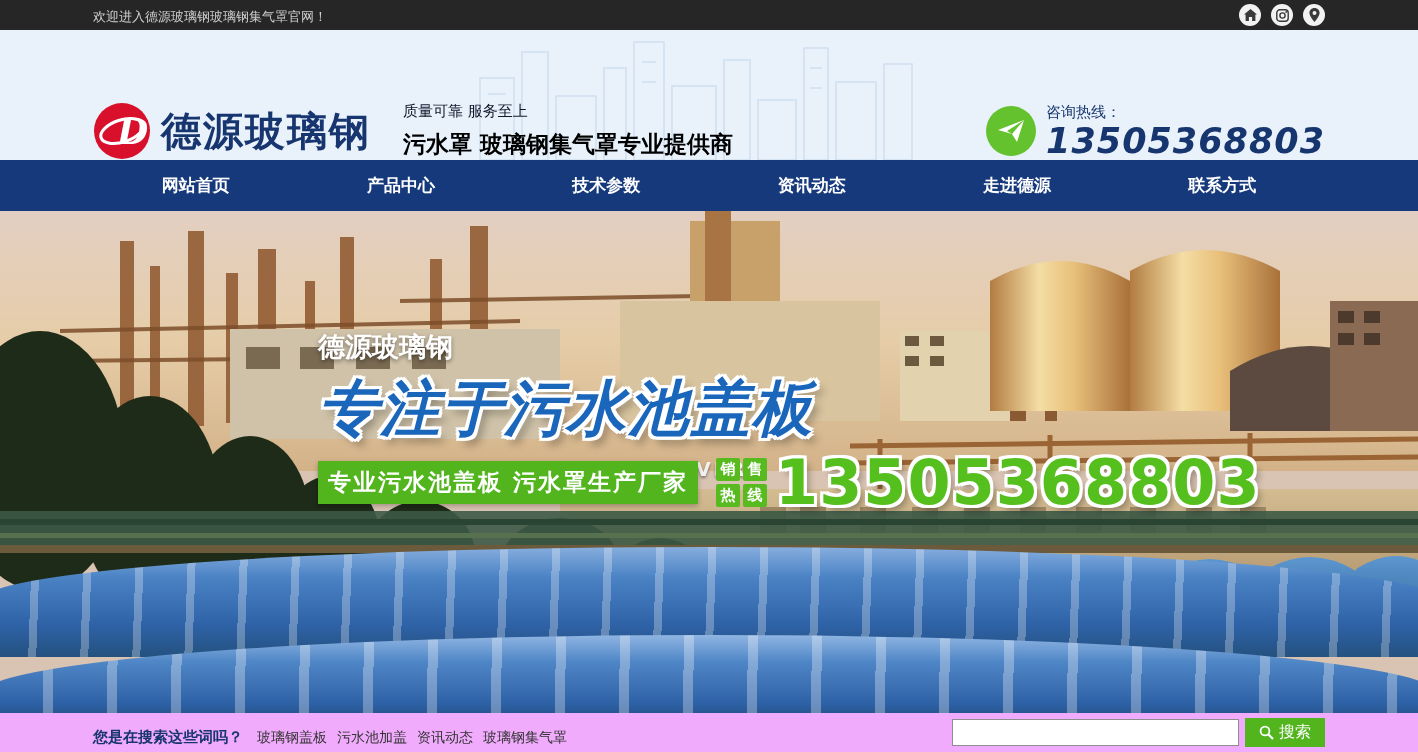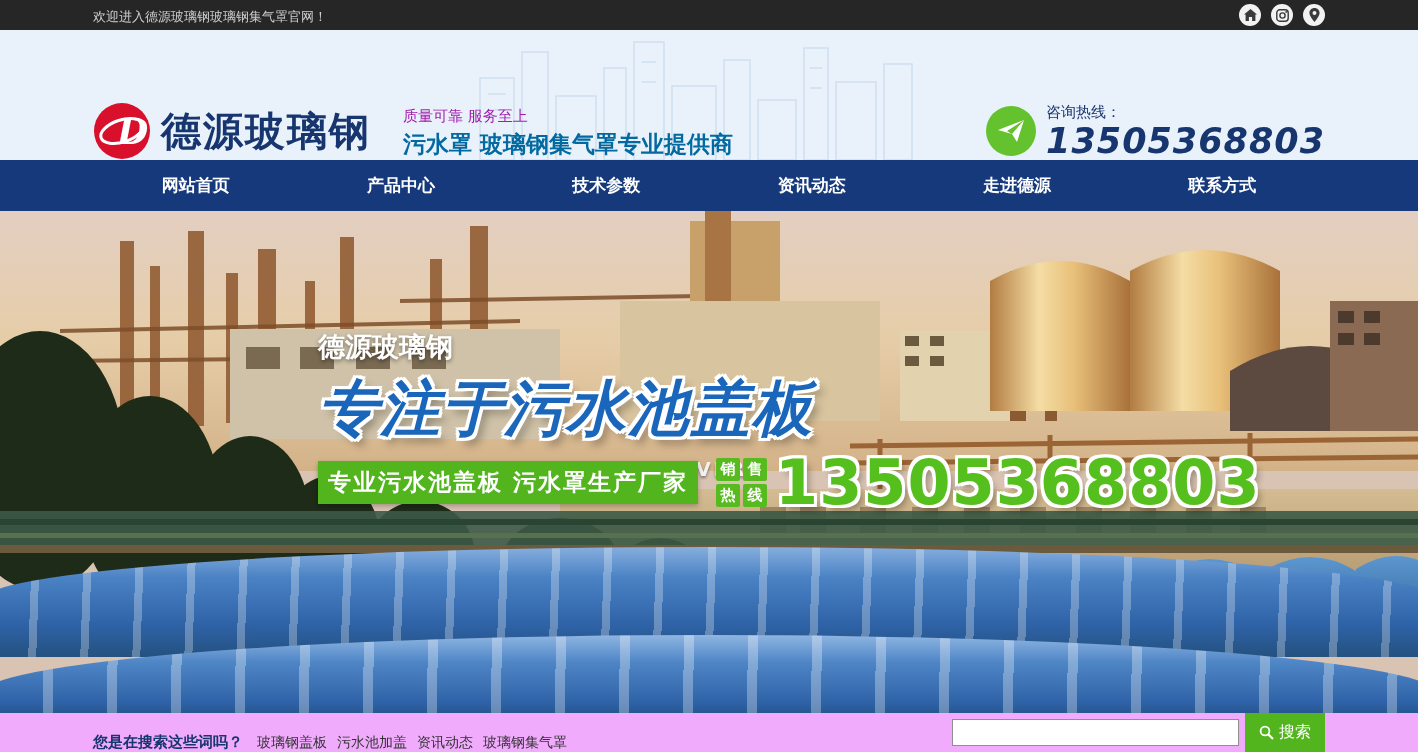--- a/index.html
+++ b/index.html
@@ -17,22 +17,22 @@
 
   
   .header { height:130px; background:#e9f2fb; position:relative; overflow:hidden; }
   .skyline { position:absolute; left:470px; top:8px; opacity:.55; }
   .header .shell { height:130px; position:relative; z-index:2; }
   .logo { display:flex; align-items:center; cursor:pointer; }
   .logo-mark { width:58px; height:58px; position:relative; }
   .logo-text { font-size:40px; font-weight:bold; color:#17356e; margin-left:10px;
     letter-spacing:2px; }
   .slogan { margin-left:32px; }
-  .slogan-small { font-size:15px; color:#a21caf; margin-bottom:3px; }
-  .slogan-big { font-size:23px; font-weight:bold; color:#0369a1; }
+  .slogan-small { font-size:15px; color:#0f172a; margin-bottom:8px; }
+  .slogan-big { font-size:23px; font-weight:bold; color:#000000; }
   .hotline { margin-left:auto; display:flex; align-items:center; }
   .plane-circle { width:50px; height:50px; border-radius:50%; background:#63c22d;
     display:flex; align-items:center; justify-content:center; }
   .hotline-txt { margin-left:10px; }
   .hotline-label { font-size:15px; color:#17356e; }
   .hotline-number { font-size:35px; font-weight:bold; font-style:italic;
     color:#17356e; letter-spacing:1px; line-height:1.1; }
 
   
   .nav { height:51px; background:#16397c; }
@@ -81,21 +81,21 @@
     border-radius:50% 50% 0 0 / 60px 60px 0 0; }
 
   
   .bottom { height:39px; background:#f0abfc; display:flex; align-items:center; }
   .bottom .prompt { font-size:15px; font-weight:bold; color:#17356e; }
   .keywords { display:flex; gap:10px; margin-left:14px; }
   .keywords a { font-size:14px; color:#333; text-decoration:none; cursor:pointer; }
   .searchbox { margin-left:auto; display:flex; align-items:center; }
   .searchbox input { width:287px; height:27px; border:1px solid #8f8f8f;
     background:#fff; outline:none; padding:0 8px; font-size:14px; }
-  .search-btn { margin-left:6px; width:80px; height:39px; background:#52b51e;
+  .search-btn { margin-left:6px; width:80px; height:29px; background:#52b51e;
     border:none; color:#fff; font-size:16px; display:flex; align-items:center;
     justify-content:center; gap:5px; cursor:pointer; }
 </style>
 </head>
 <body>
 
 <div class="topbar">
   <div class="shell">
     <span class="welcome">欢迎进入德源玻璃钢玻璃钢集气罩官网！</span>
     <div class="social">

